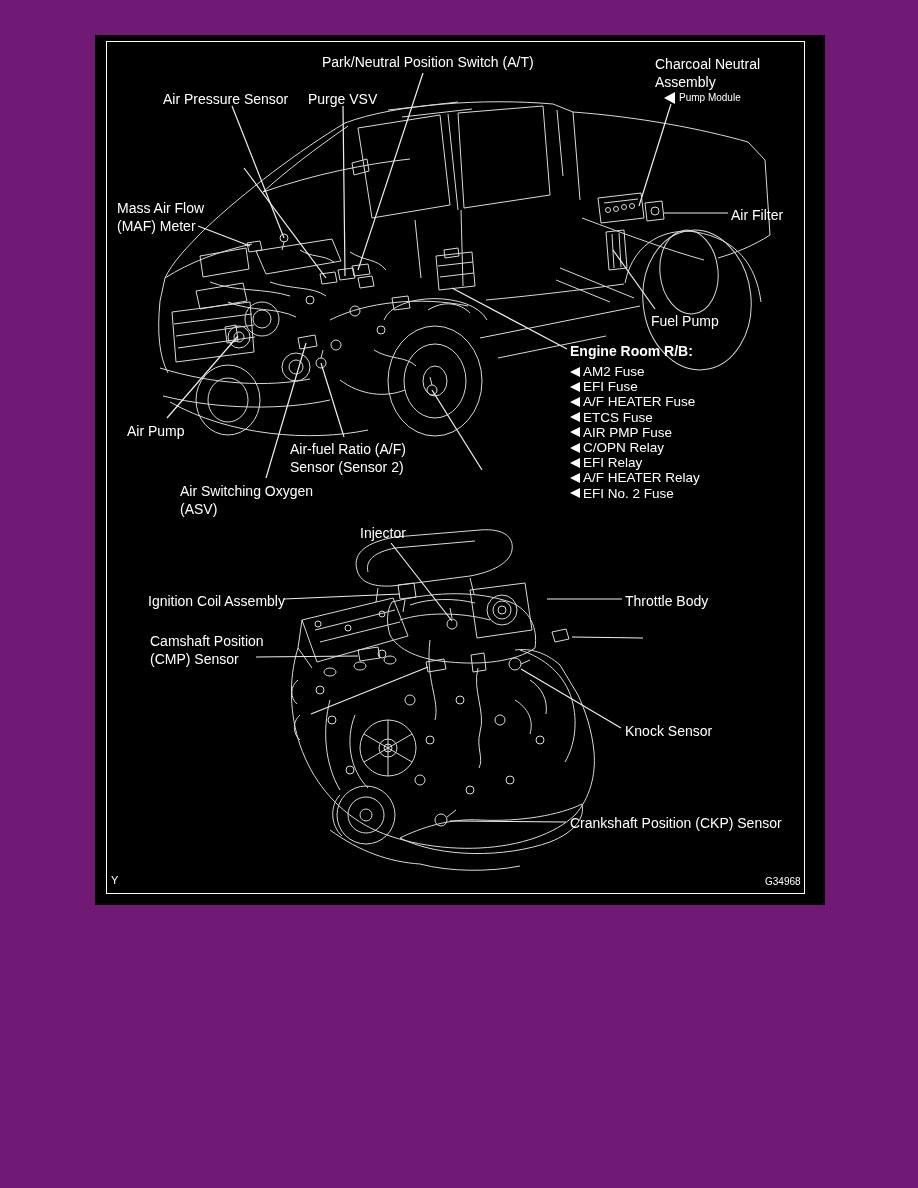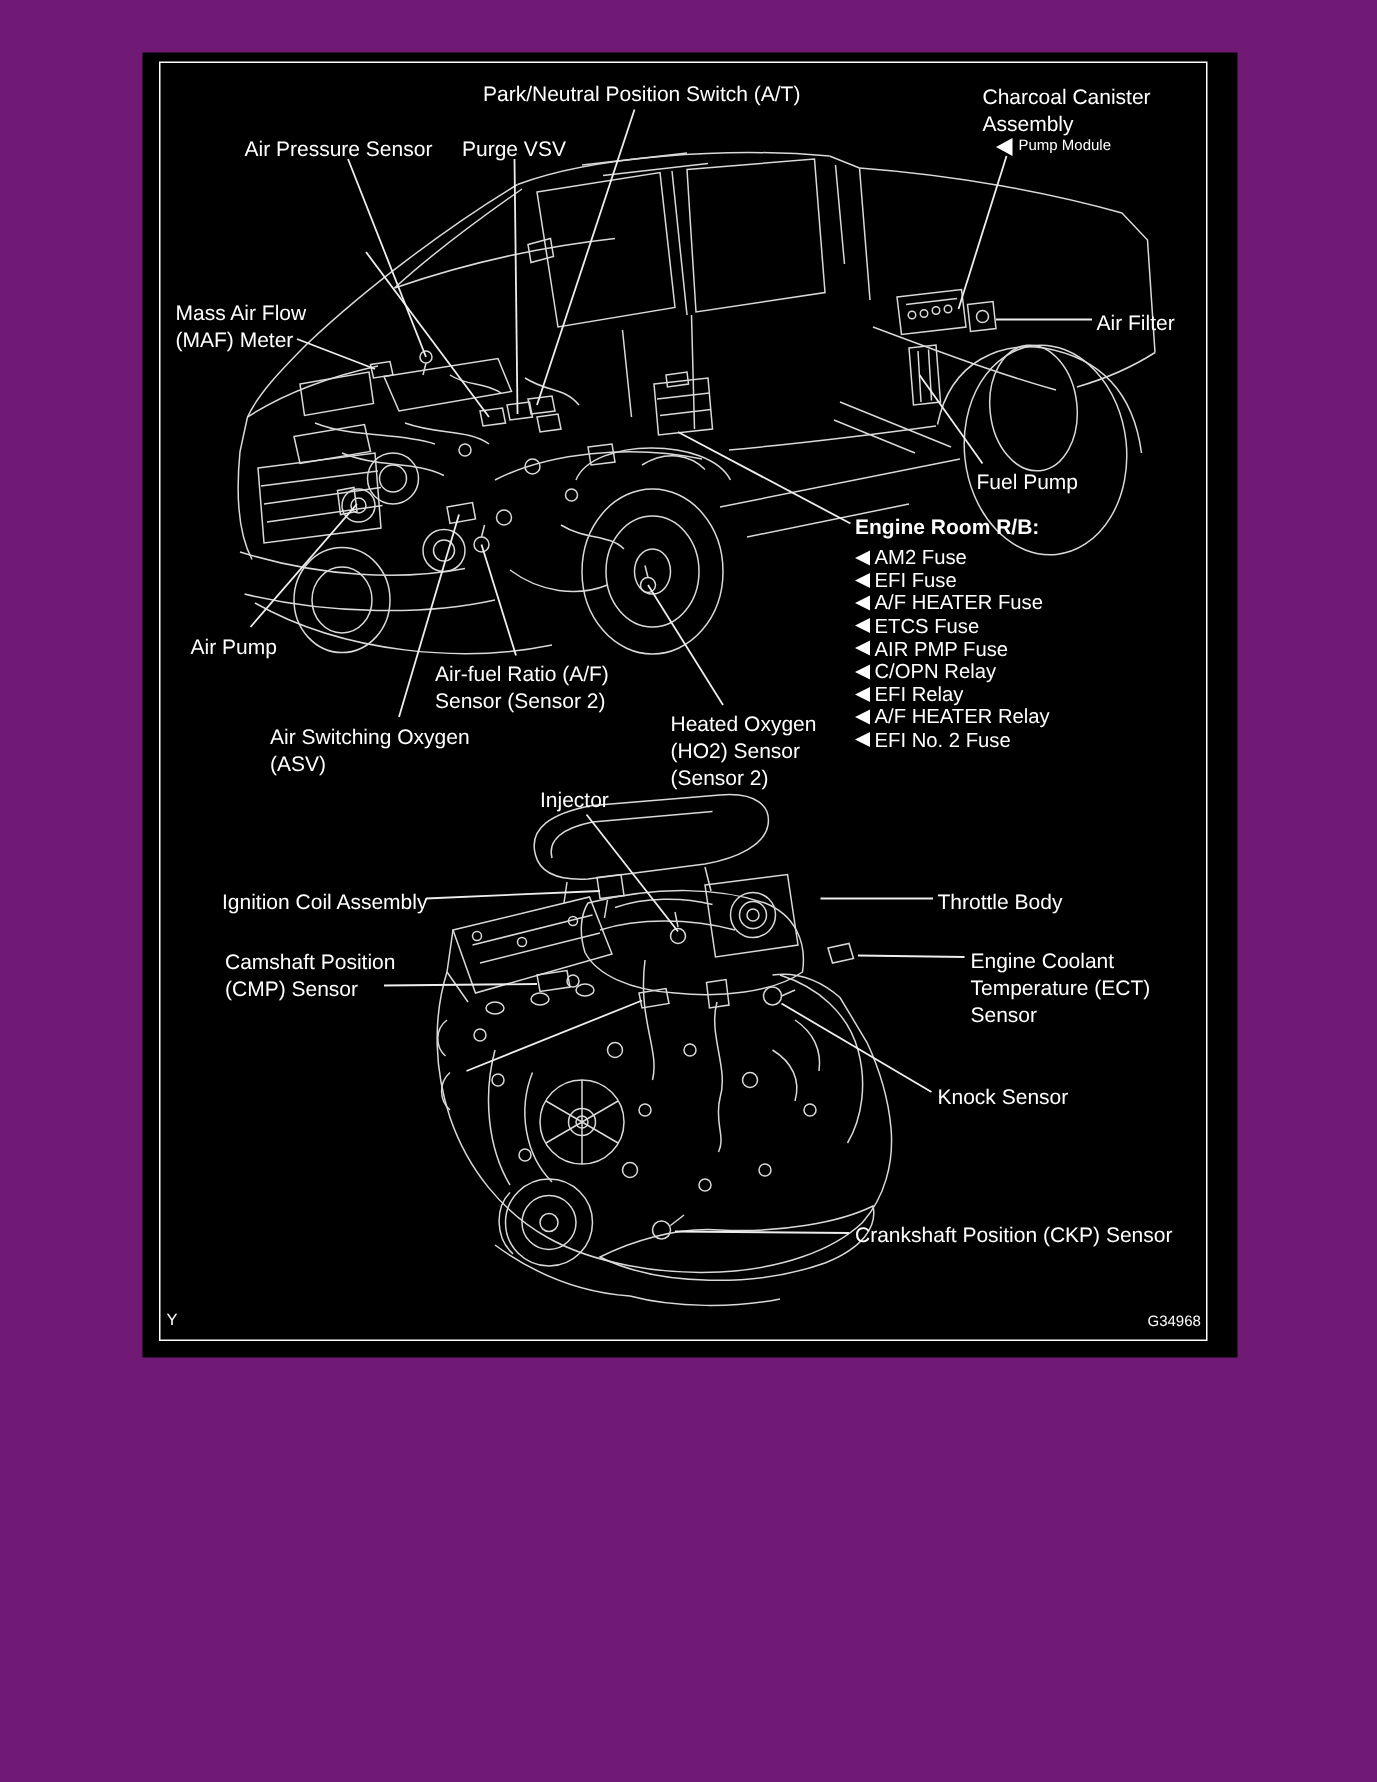--- a/index.html
+++ b/index.html
@@ -203,38 +203,35 @@
       <path d="M643,638 L572,637"></path>
       <path d="M311,714 L428,667"></path>
       <path d="M621,728 L521,669"></path>
       <path d="M566,822 L450,821"></path>
     </g>
   </svg>
 
   <div class="label" style="left:322px;top:53px;">Park/Neutral Position Switch (A/T)</div>
   <div class="label" style="left:163px;top:90px;">Air Pressure Sensor</div>
   <div class="label" style="left:308px;top:90px;">Purge VSV</div>
-  <div class="label" style="left:655px;top:55px;">Charcoal Canister
+  <div class="label" style="left:655px;top:55px;">Charcoal Neutral
 Assembly</div>
   <div class="label row" style="left:664px;top:89px;">
     <span class="tri"></span>
     <span class="pm-label">Pump Module</span>
   </div>
   <div class="label" style="left:117px;top:199px;">Mass Air Flow
 (MAF) Meter</div>
   <div class="label" style="left:731px;top:206px;">Air Filter</div>
   <div class="label" style="left:651px;top:312px;">Fuel Pump</div>
   <div class="label" style="left:127px;top:422px;">Air Pump</div>
   <div class="label" style="left:290px;top:440px;">Air-fuel Ratio (A/F)
 Sensor (Sensor 2)</div>
   <div class="label" style="left:180px;top:482px;">Air Switching Oxygen
 (ASV)</div>
-  <div class="label" style="left:447px;top:473px;">Heated Oxygen
-(HO2) Sensor
-(Sensor 2)</div>
 
   <div class="rb">
     <div class="rb-title">Engine Room R/B:</div>
     <div class="row rb-item">
         <span class="tri"></span>
         <span>AM2 Fuse</span>
       </div>
     <div class="row rb-item">
         <span class="tri"></span>
         <span>EFI Fuse</span>
@@ -267,21 +264,18 @@
         <span class="tri"></span>
         <span>EFI No. 2 Fuse</span>
       </div>
   </div>
 
   <div class="label" style="left:360px;top:524px;">Injector</div>
   <div class="label" style="left:148px;top:592px;">Ignition Coil Assembly</div>
   <div class="label" style="left:625px;top:592px;">Throttle Body</div>
   <div class="label" style="left:150px;top:632px;">Camshaft Position
 (CMP) Sensor</div>
-  <div class="label" style="left:647px;top:631px;">Engine Coolant
-Temperature (ECT)
-Sensor</div>
   <div class="label" style="left:625px;top:722px;">Knock Sensor</div>
   <div class="label" style="left:570px;top:814px;">Crankshaft Position (CKP) Sensor</div>
 
   <div class="label marker" style="left:111px;top:874px;">Y</div>
   <div class="label small" style="left:765px;top:876px;">G34968</div>
 </div>
 
 </body></html>

